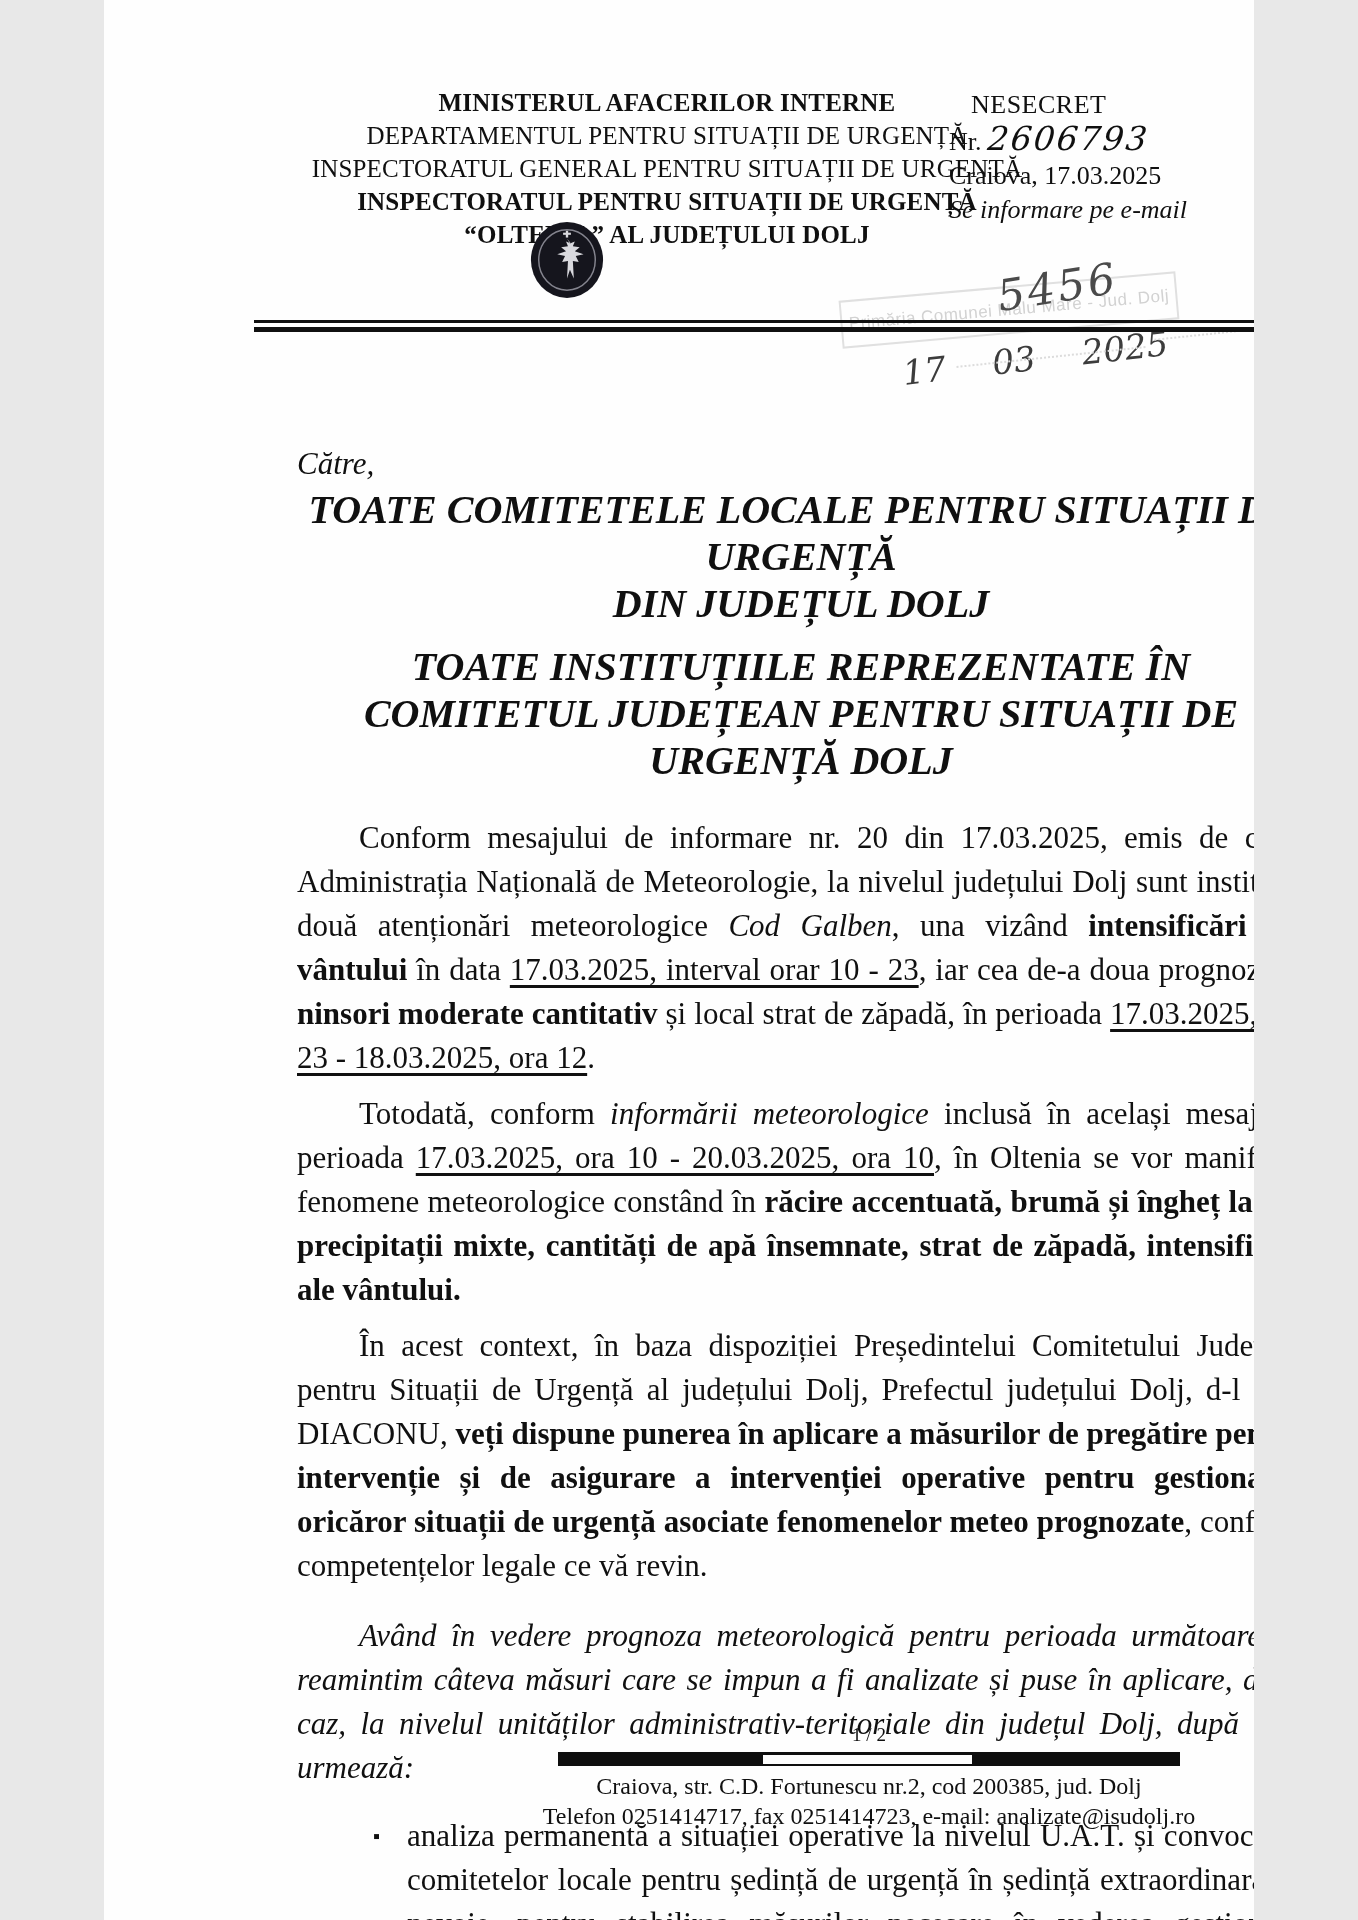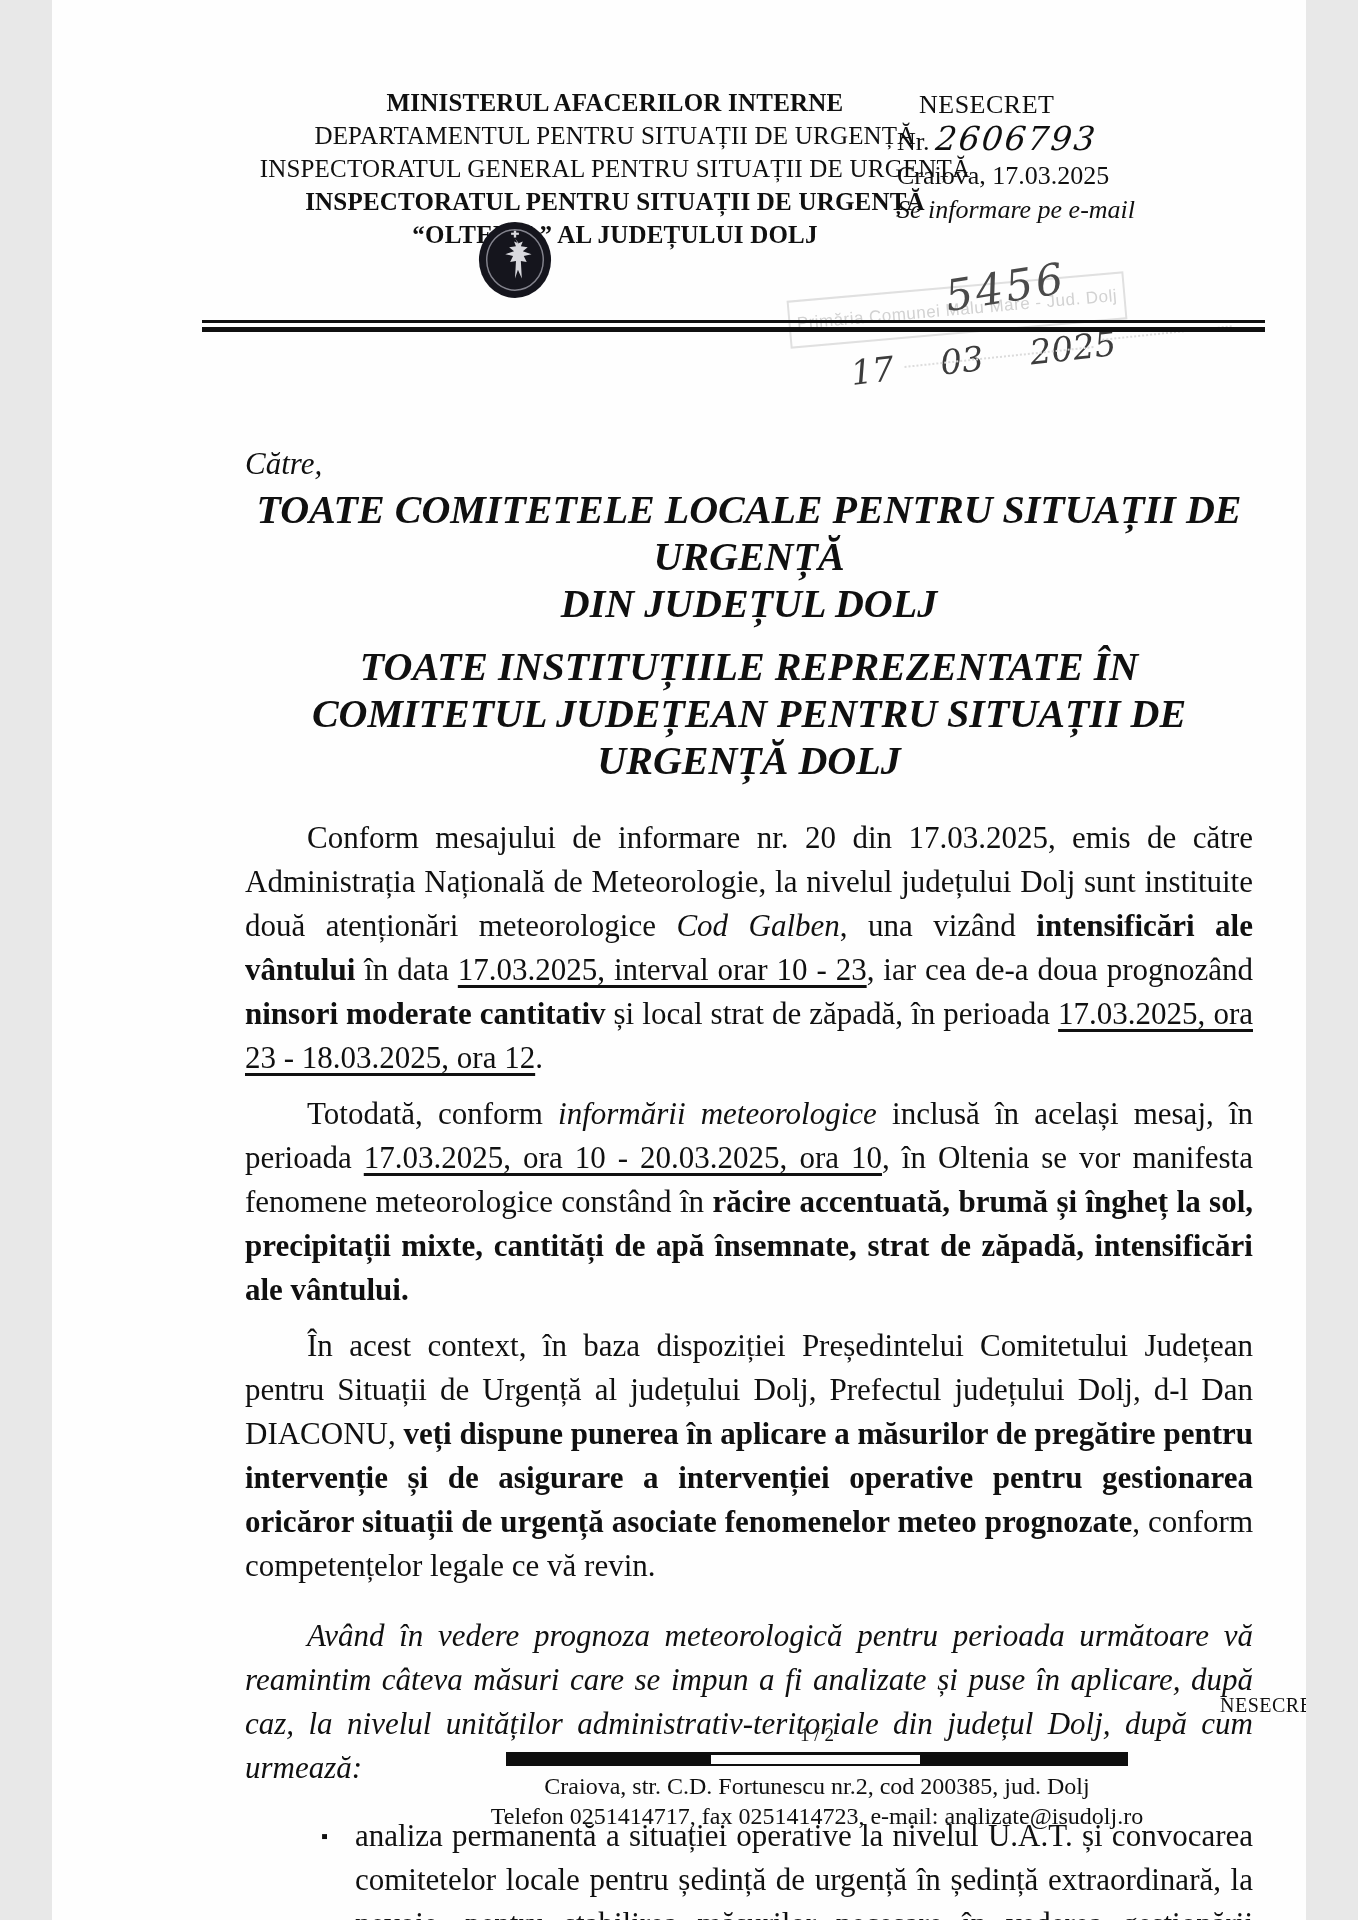--- a/index.html
+++ b/index.html
@@ -1,16 +1,16 @@
 <!DOCTYPE html>
 <html><head>
 <meta charset="utf-8">
 <style>
   html,body{margin:0;padding:0;background:#e8e8e8;}
-  .page{position:relative;width:1254px;height:1920px;background:#fefefe;overflow:hidden;
+  .page{position:relative;width:1150px;height:1920px;background:#fefefe;overflow:hidden;
         font-family:"Liberation Serif",serif;color:#101010;margin:0 auto;}
 
   
   .hdr-left{position:absolute;left:168px;top:86px;width:790px;text-align:center;
             font-size:25px;line-height:33px;letter-spacing:.2px;}
   .l-bold{font-weight:700;}
   .hdr-right{position:absolute;left:845px;top:88px;width:270px;font-size:26px;line-height:34px;}
   .hdr-right .cls{margin-left:22px;letter-spacing:.5px;}
   .hw{font-family:"DejaVu Serif",serif;font-style:italic;}
   .hw-num{display:inline-block;font-size:33px;transform:skewX(-6deg);letter-spacing:2px;}

